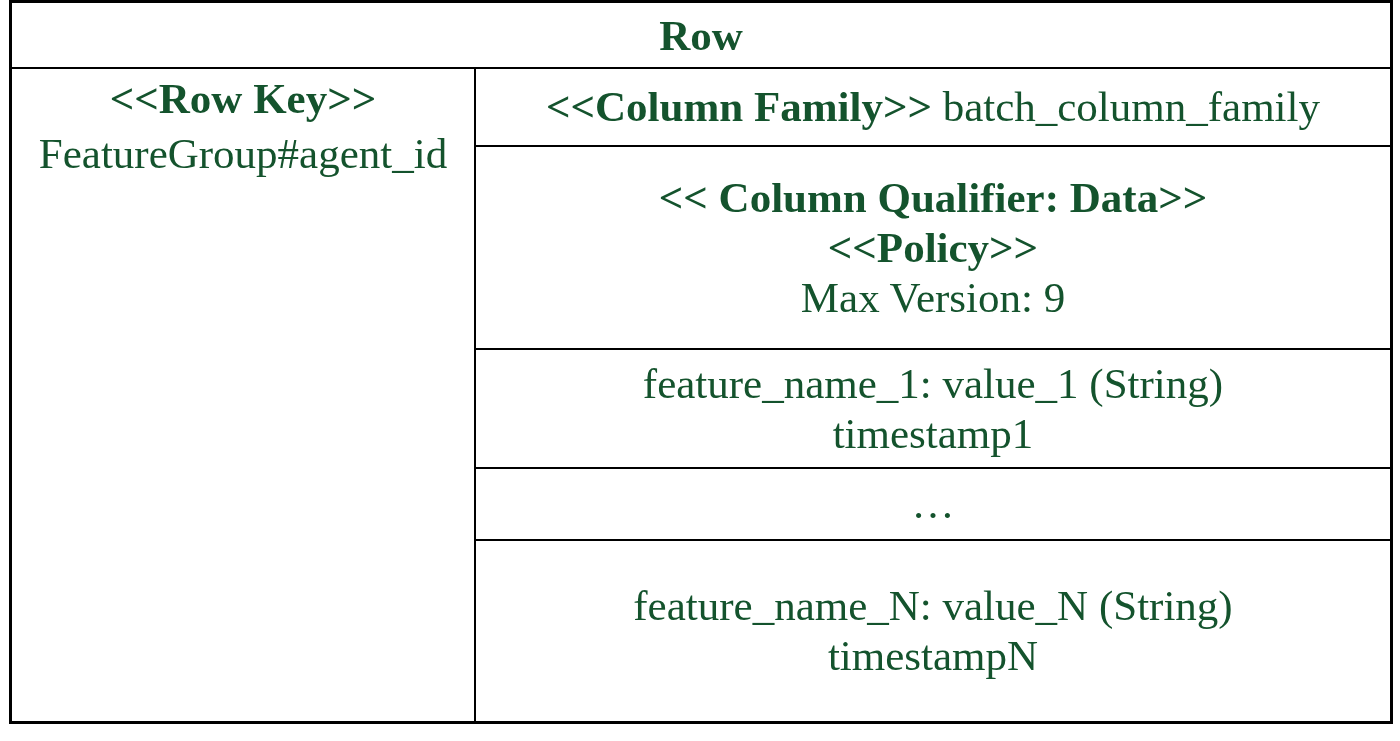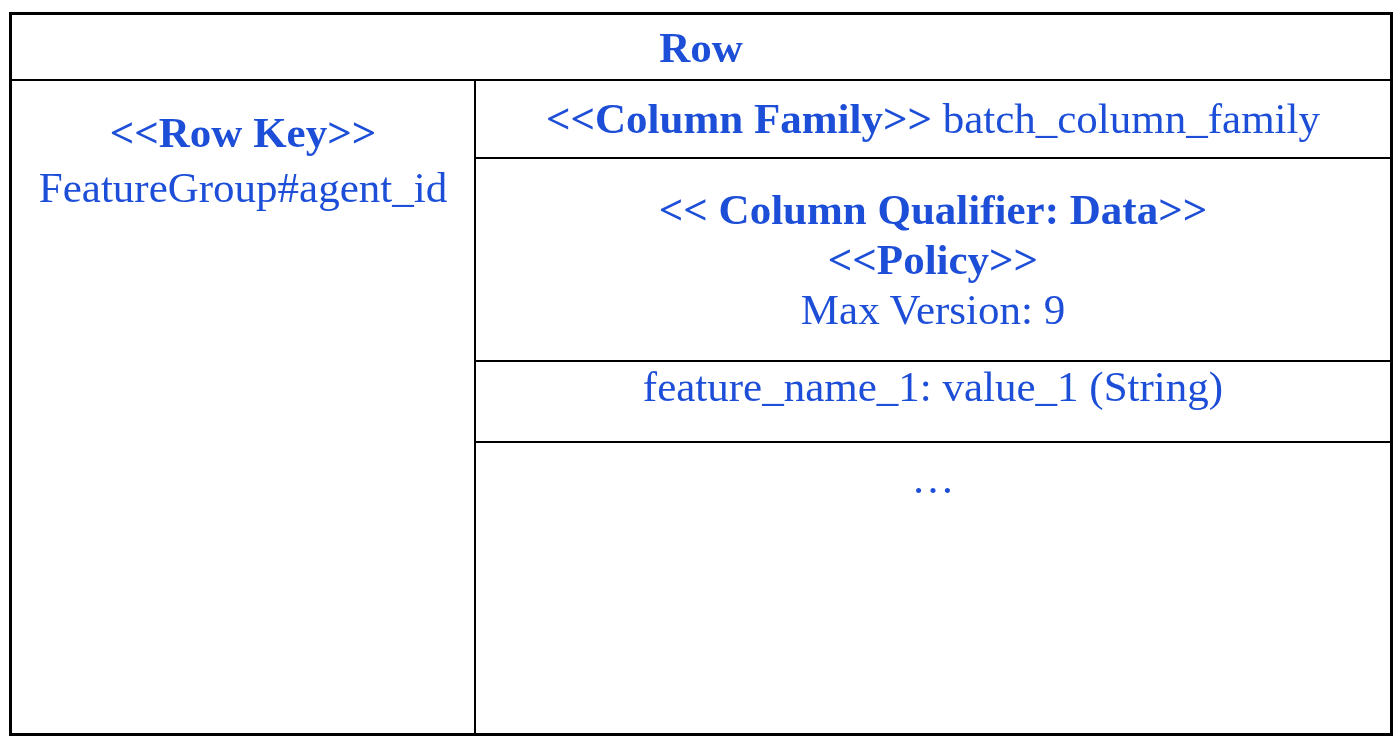--- a/index.html
+++ b/index.html
@@ -8,27 +8,27 @@
     background: #ffffff;
     width: 1400px;
     height: 741px;
     overflow: hidden;
   }
   * { box-sizing: border-box; }
 
   .diagram {
     position: absolute;
     left: 9px;
-    top: 12px;
+    top: 0;
     width: 1384px;
     height: 724px;
     border: 3px solid #000000;
     font-family: "Liberation Serif", "DejaVu Serif", serif;
     font-size: 43px;
-    color: #1d4ed8;
+    color: #14532d;
     background: #ffffff;
   }
 
   .header-row {
     height: 66px;
     border-bottom: 2px solid #000000;
     display: flex;
     align-items: center;
     justify-content: center;
     font-weight: bold;
@@ -36,21 +36,21 @@
 
   .table-body {
     display: flex;
     height: calc(100% - 66px);
   }
 
   .row-key-cell {
     width: 464px;
     border-right: 2px solid #000000;
     text-align: center;
-    padding-top: 24px;
+    padding-top: 2px;
     line-height: 55px;
   }
   .row-key-cell .stereotype { font-weight: bold; }
 
   .right-col {
     flex: 1;
     display: flex;
     flex-direction: column;
   }
 
@@ -60,21 +60,21 @@
     flex-direction: column;
     align-items: center;
     justify-content: center;
     text-align: center;
     line-height: 50px;
   }
   .cell:last-child { border-bottom: none; }
 
   .cf-cell   { height: 78px; text-align: right; }
   .qual-cell { height: 203px; line-height: 50px; }
-  .f1-cell   { height: 81px; justify-content: space-between; }
+  .f1-cell   { height: 119px; }
   .f2-cell   { height: 103px; }
   .dots-cell { height: 72px; }
   .fn-cell   { flex: 1; }
 
   .bold { font-weight: bold; }
 </style>
 </head>
 <body>
 
 <div class="diagram">
@@ -97,23 +97,28 @@
       </div>
 
       <div class="cell qual-cell">
         <div class="bold">&lt;&lt; Column Qualifier: Data&gt;&gt;</div>
         <div class="bold">&lt;&lt;Policy&gt;&gt;</div>
         <div>Max Version: 9</div>
       </div>
 
       <div class="cell f1-cell">
         <div>feature_name_1: value_1 (String)</div>
+        <div>timestamp1</div>
       </div>
 
 
       <div class="cell dots-cell">
         <div>…</div>
       </div>
 
+      <div class="cell fn-cell">
+        <div>feature_name_N: value_N (String)</div>
+        <div>timestampN</div>
+      </div>
 
     </div>
   </div>
 </div>
 
 </body></html>

